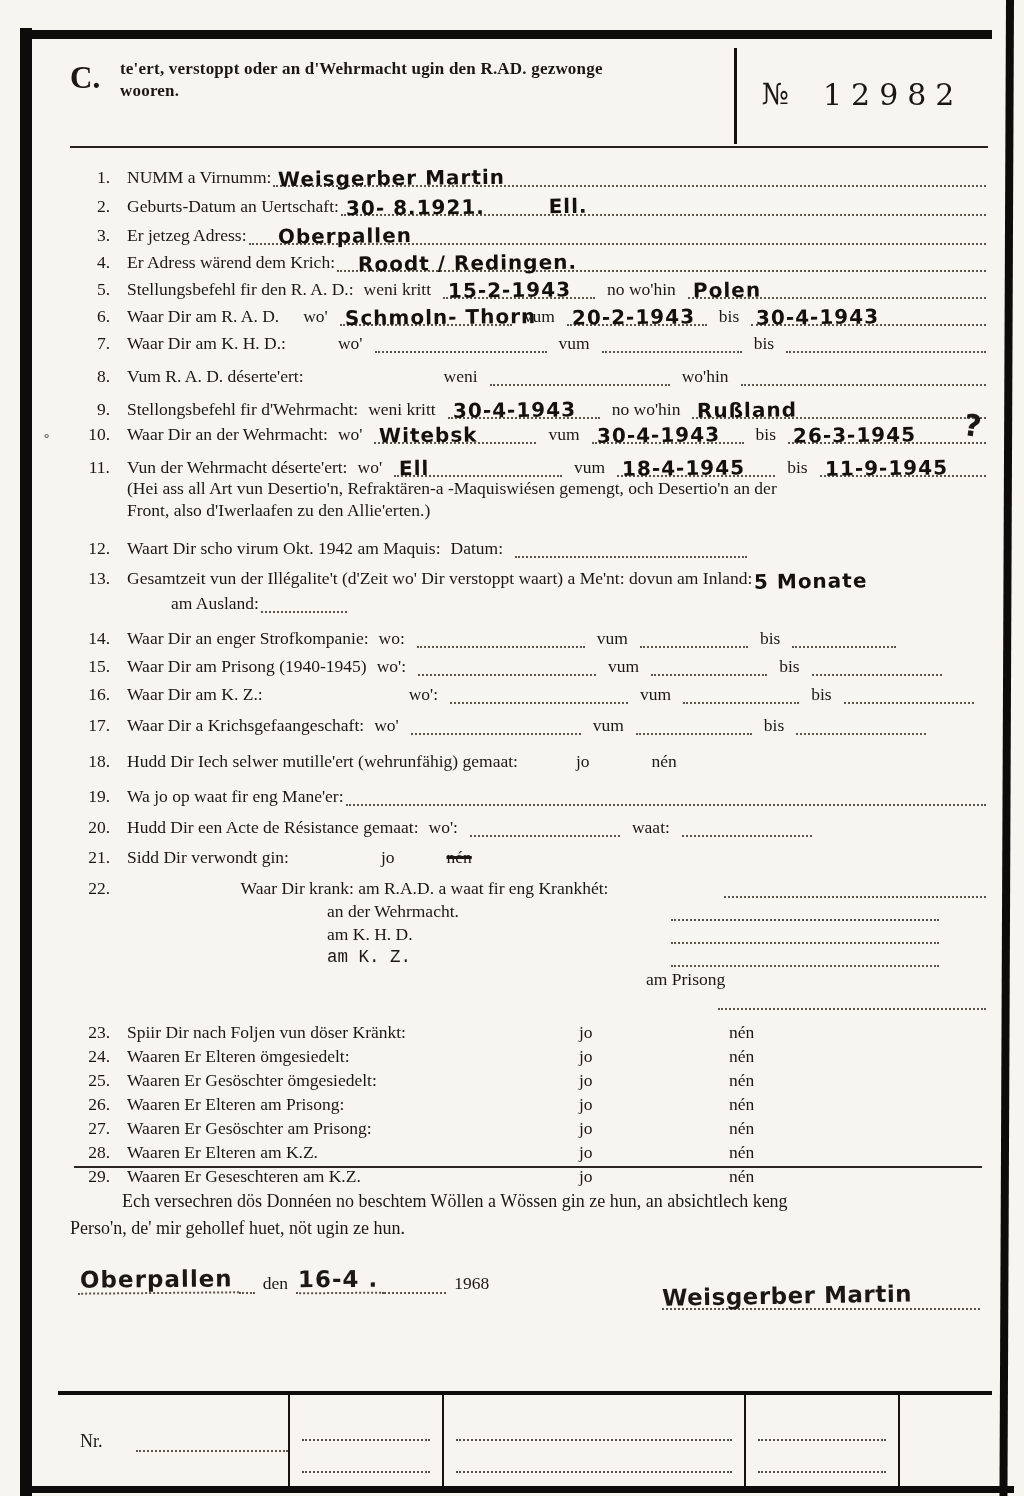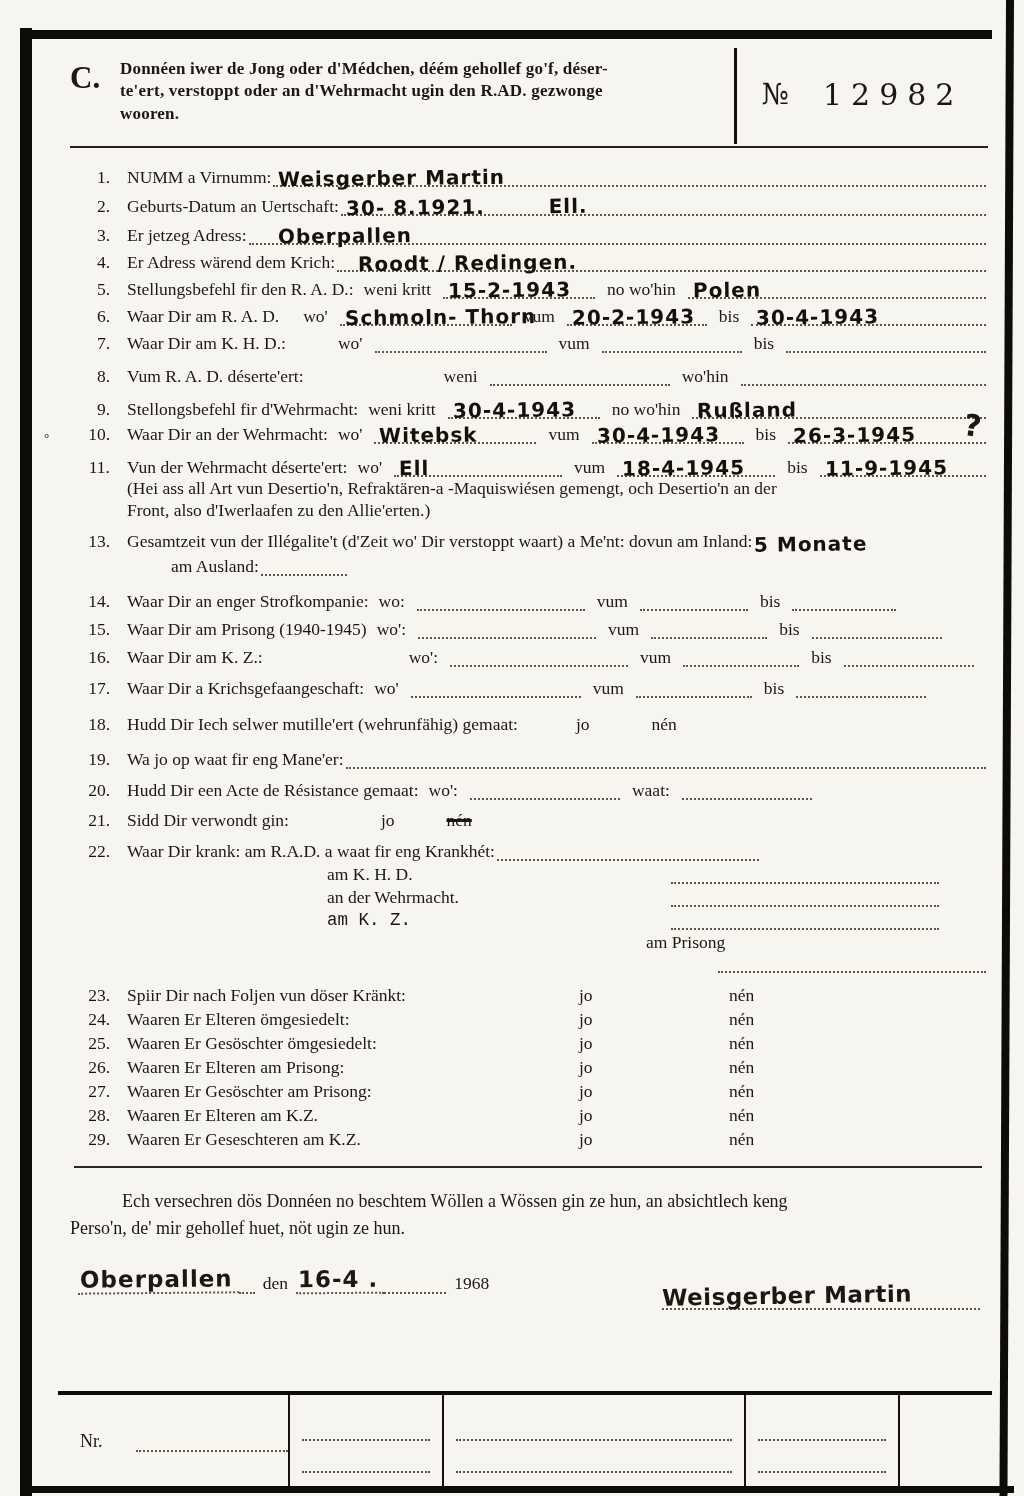--- a/index.html
+++ b/index.html
@@ -77,21 +77,20 @@
 <div class="page">
   <div class="bar bar-left"></div>
   <div class="bar bar-top"></div>
   <div class="bar bar-right"></div>
   <div class="bar bar-bottom"></div>
 
   <div class="content">
     <div class="header">
       <div class="hletter">C.</div>
       <div class="htitle">
-        <div>Donnéen iwer de Jong oder d'Médchen, déém gehollef go'f, déser-</div>
         <div>te'ert, verstoppt oder an d'Wehrmacht ugin den R.AD. gezwonge</div>
         <div>wooren.</div>
       </div>
       <div class="hdivider"></div>
       <div class="hnum">
         <span class="hno">№</span>
         <span class="hval">12982</span>
       </div>
     </div>
     <div class="hrule"></div>
@@ -210,20 +209,26 @@
           <span class="seg-f" style="width: 158px;">
             <span class="hand">18-4-1945</span>
           </span>
           <span class="seg-t">bis</span>
           <span class="seg-f grow">
             <span class="hand">11-9-1945</span>
           </span>
         </div>
         <div class="q-note">(Hei ass all Art vun Desertio'n, Refraktären-a -Maquiswiésen gemengt, och Desertio'n an der</div>
         <div class="q-note">Front, also d'Iwerlaafen zu den Allie'erten.)</div>
+        <div class="q-row" style="margin-top: 16px;">
+          <span class="q-num">12.</span>
+          <span class="q-label">Waart Dir scho virum Okt. 1942 am Maquis:</span>
+          <span class="seg-t">Datum:</span>
+          <span class="seg-f" style="width: 232px;"></span>
+        </div>
         <div class="q-row" style="margin-top: 10px;">
           <span class="q-num">13.</span>
           <span class="q-label">Gesamtzeit vun der Illégalite't (d'Zeit wo' Dir verstoppt waart) a Me'nt: dovun am Inland:</span>
           <span class="hand-inline">5 Monate</span>
         </div>
         <div class="q-row" style="margin-top: 4px; padding-left: 44px;">
           <span class="q-num"></span>
           <span class="q-label">am Ausland:</span>
           <span class="seg-f" style="width: 86px;"></span>
         </div>
@@ -285,33 +290,33 @@
           <span class="seg-f" style="width: 150px;"></span>
           <span class="seg-t">waat:</span>
           <span class="seg-f" style="width: 130px;"></span>
         </div>
         <div class="q-row" style="margin-top: 10px;">
           <span class="q-num">21.</span>
           <span class="q-label">Sidd Dir verwondt gin:</span>
           <span class="seg-t" style="margin-left: 92px;">jo</span>
           <span class="seg-t struck" style="margin-left: 42px;">nén</span>
         </div>
-        <div class="q-row" style="margin-top: 10px;">
+        <div class="q-row" style="margin-top: 10px; justify-content: space-between;">
           <span class="q-num">22.</span>
           <span class="q-label">Waar Dir krank: am R.A.D. a waat fir eng Krankhét:</span>
           <span class="seg-f" style="width: 262px;"></span>
         </div>
         <div class="q-row" style="margin-top: 2px; padding-left: 200px;">
           <span class="q-num"></span>
-          <span class="q-label" style="width: 342px;">am K. H. D.</span>
+          <span class="q-label" style="width: 342px;">an der Wehrmacht.</span>
           <span class="seg-f" style="width: 268px;"></span>
         </div>
         <div class="q-row" style="margin-top: 2px; padding-left: 200px;">
           <span class="q-num"></span>
-          <span class="q-label" style="width: 342px;">an der Wehrmacht.</span>
+          <span class="q-label" style="width: 342px;">am K. H. D.</span>
           <span class="seg-f" style="width: 268px;"></span>
         </div>
         <div class="q-row" style="margin-top: 2px; padding-left: 200px; font-family: Liberation Mono, monospace;">
           <span class="q-num"></span>
           <span class="q-label" style="width: 342px;">am K. Z.</span>
           <span class="seg-f" style="width: 268px;"></span>
         </div>
         <div class="q-row" style="margin-top: 2px; padding-left: 200px; flex-direction: column;">
           <span class="q-num"></span>
           <span class="q-label" style="width: 342px;">am Prisong</span>

